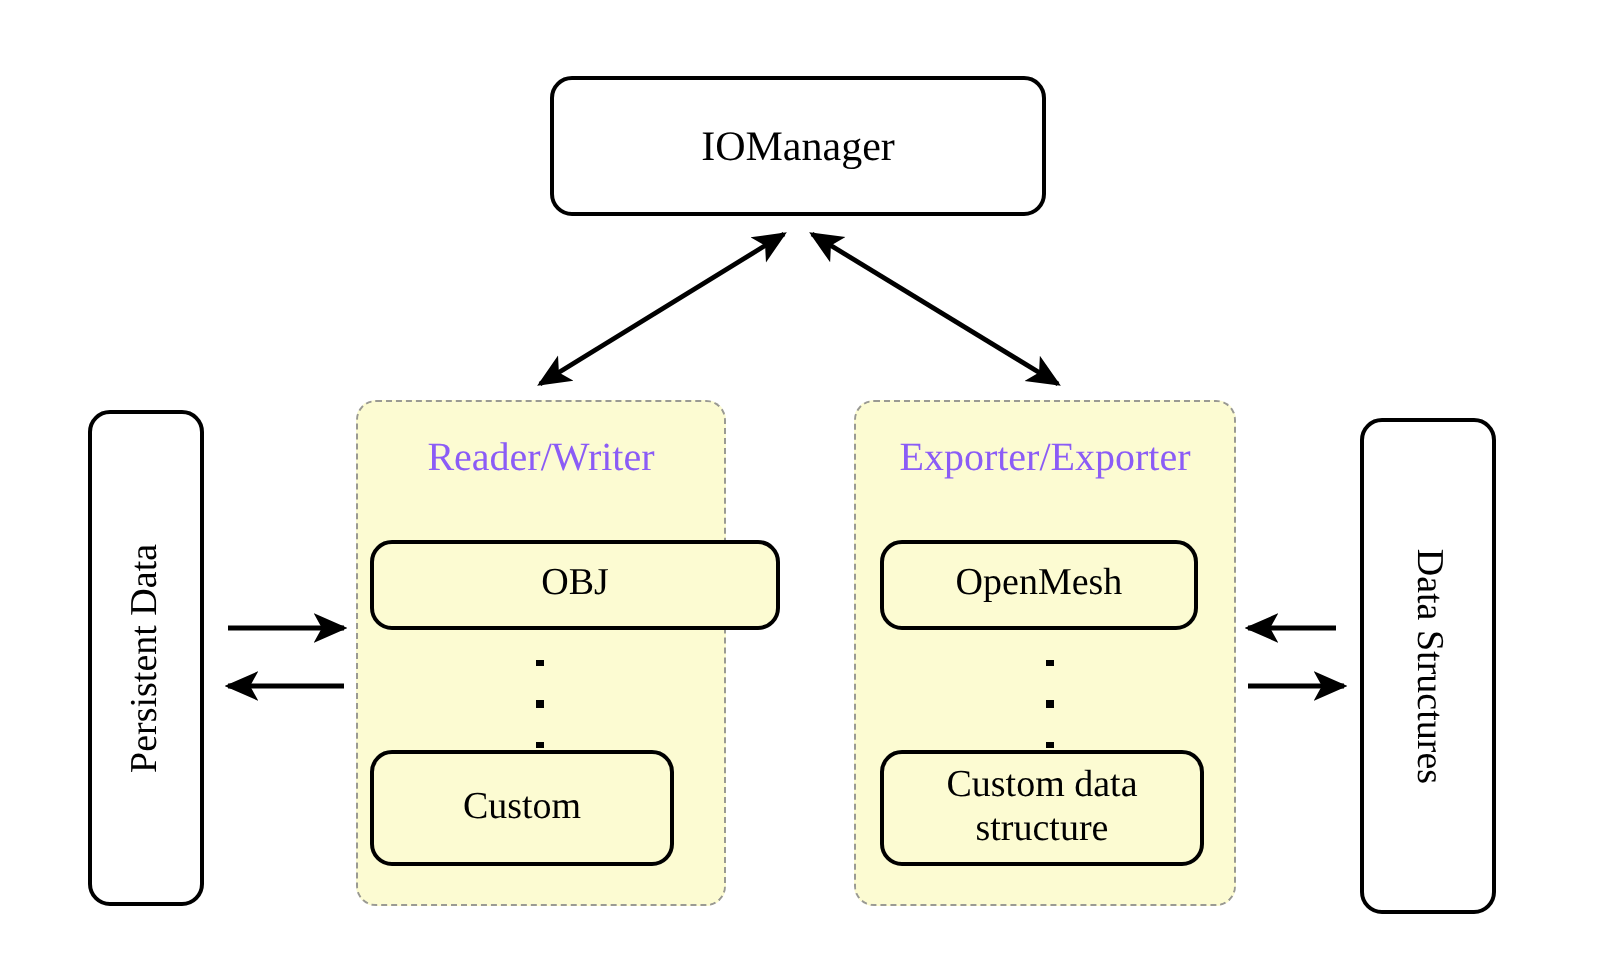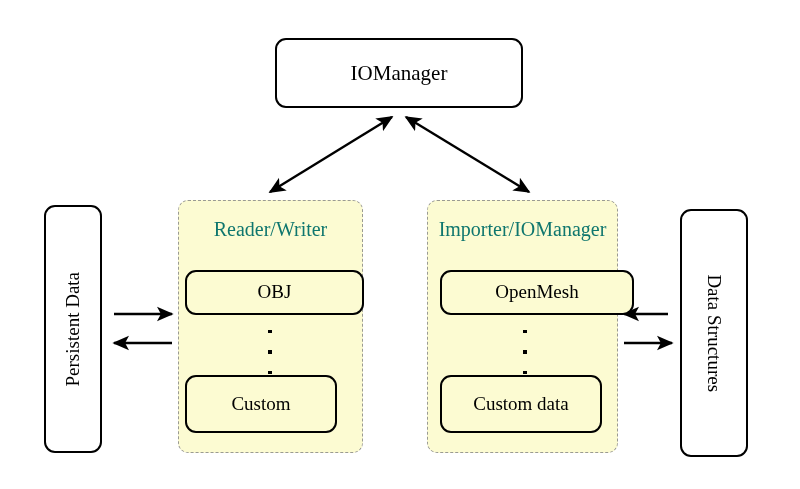--- a/index.html
+++ b/index.html
@@ -93,45 +93,45 @@
     width: 191px;
     height: 253px;
   }
   .group-title {
     position: absolute;
     left: 0;
     right: 0;
     top: 17px;
     text-align: center;
     font-size: 20px;
-    color: #0f766e;
+    color: #8b5cf6;
     white-space: nowrap;
   }
 
   
   .item {
     background: #fcfbd2;
     font-size: 19px;
   }
   #item-obj {
     left: 185px;
     top: 270px;
-    width: 179px;
+    width: 205px;
     height: 45px;
   }
   #item-custom-file-format {
     left: 185px;
     top: 375px;
     width: 152px;
     height: 58px;
   }
   #item-openmesh {
     left: 440px;
     top: 270px;
-    width: 194px;
+    width: 159px;
     height: 45px;
   }
   #item-custom-data-structure {
     left: 440px;
     top: 375px;
     width: 162px;
     height: 58px;
   }
 
   
@@ -207,32 +207,33 @@
       <span></span>
   </div>
 
   <div class="node item" id="item-custom-file-format">
     <div>
       <div>Custom</div>
     </div>
   </div>
 
   <div class="group" id="group-importer-exporter">
-    <div class="group-title">Importer/IOManager</div>
+    <div class="group-title">Exporter/Exporter</div>
   </div>
 
   <div class="node item" id="item-openmesh">
     <span>OpenMesh</span>
   </div>
 
   <div class="vdots" id="dots-right">
     <span></span>
       <span></span>
       <span></span>
   </div>
 
   <div class="node item" id="item-custom-data-structure">
     <div>
       <div>Custom data</div>
+      <div>structure</div>
     </div>
   </div>
 
 </div>
 
 </body></html>

